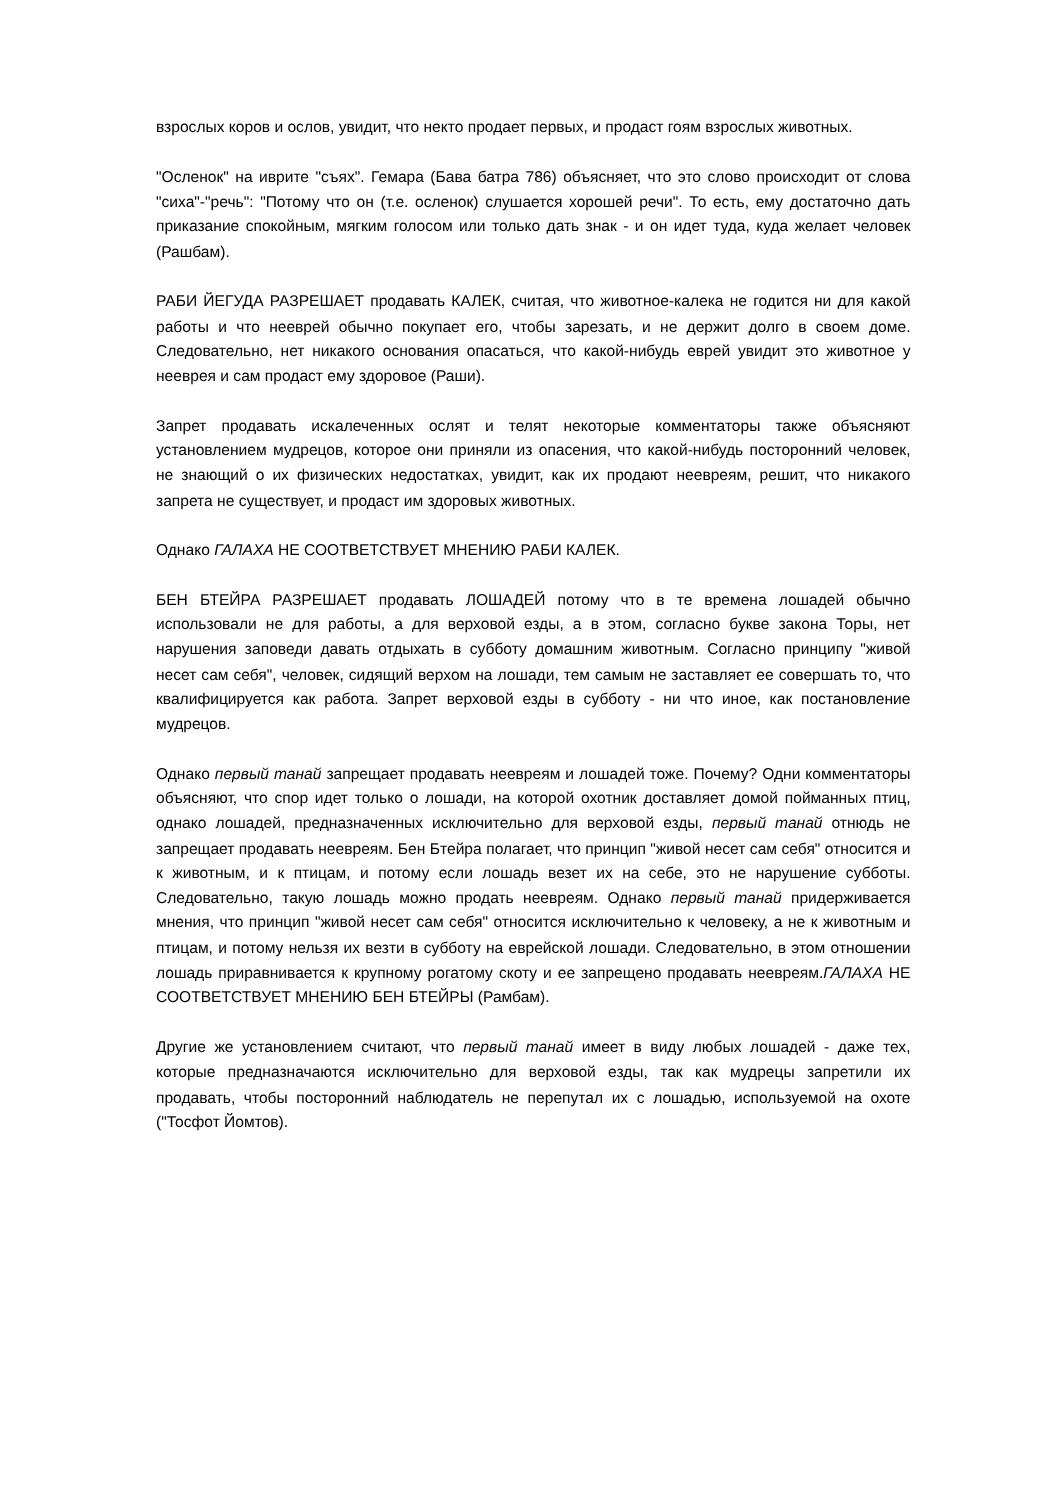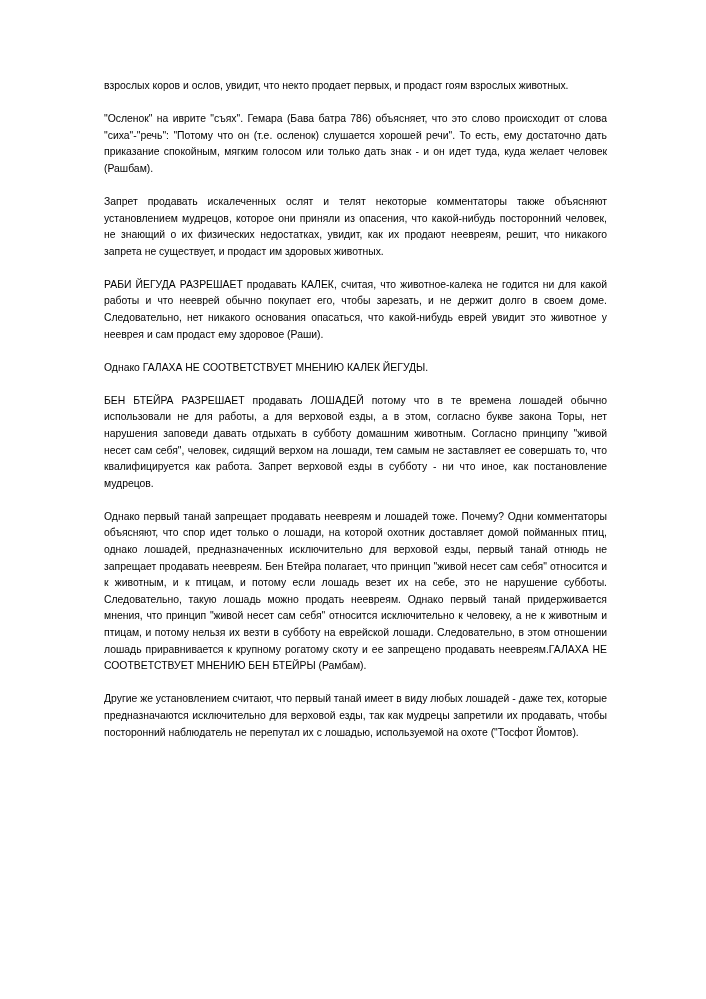--- a/index.html
+++ b/index.html
@@ -27,30 +27,31 @@
     text-justify: inter-word;
   }
   p.para {
     margin: 0 0 16.5px 0;
     text-align: justify;
   }
   p.para:last-child {
     margin-bottom: 0;
   }
   .it {
+    font-style: italic;
     margin-top: 10px;
   }
 </style>
 </head>
 <body>
 
 <div class="page">
   <div class="doc-body">
       <p class="para"><span>взрослых коров и ослов, увидит, что некто продает первых, и продаст гоям взрослых животных.</span></p>
       <p class="para"><span>"Осленок" на иврите "съях". Гемара (Бава батра 786) объясняет, что это слово происходит от слова "сиха"-"речь": "Потому что он (т.е. осленок) слушается хорошей речи". То есть, ему достаточно дать приказание спокойным, мягким голосом или только дать знак - и он идет туда, куда желает человек (Рашбам).</span></p>
+      <p class="para"><span>РАБИ ЙЕГУДА РАЗРЕШАЕТ продавать КАЛЕК, считая, что животное-калека не годится ни для какой работы и что нееврей обычно покупает его, чтобы зарезать, и не держит долго в своем доме. Следовательно, нет никакого основания опасаться, что какой-нибудь еврей увидит это животное у нееврея и сам продаст ему здоровое (Раши).</span></p>
       <p class="para"><span>Запрет продавать искалеченных ослят и телят некоторые комментаторы также объясняют установлением мудрецов, которое они приняли из опасения, что какой-нибудь посторонний человек, не знающий о их физических недостатках, увидит, как их продают неевреям, решит, что никакого запрета не существует, и продаст им здоровых животных.</span></p>
-      <p class="para"><span>РАБИ ЙЕГУДА РАЗРЕШАЕТ продавать КАЛЕК, считая, что животное-калека не годится ни для какой работы и что нееврей обычно покупает его, чтобы зарезать, и не держит долго в своем доме. Следовательно, нет никакого основания опасаться, что какой-нибудь еврей увидит это животное у нееврея и сам продаст ему здоровое (Раши).</span></p>
-      <p class="para"><span>Однако </span><span class="it">ГАЛАХА</span><span> НЕ СООТВЕТСТВУЕТ МНЕНИЮ КАЛЕК ЙЕГУДЫ.</span></p>
+      <p class="para"><span>Однако </span><span class="it">ГАЛАХА</span><span> НЕ СООТВЕТСТВУЕТ МНЕНИЮ РАБИ КАЛЕК.</span></p>
       <p class="para"><span>БЕН БТЕЙРА РАЗРЕШАЕТ продавать ЛОШАДЕЙ потому что в те времена лошадей обычно использовали не для работы, а для верховой езды, а в этом, согласно букве закона Торы, нет нарушения заповеди давать отдыхать в субботу домашним животным. Согласно принципу "живой несет сам себя", человек, сидящий верхом на лошади, тем самым не заставляет ее совершать то, что квалифицируется как работа. Запрет верховой езды в субботу - ни что иное, как постановление мудрецов.</span></p>
       <p class="para"><span>Однако </span><span class="it">первый танай</span><span> запрещает продавать неевреям и лошадей тоже. Почему? Одни комментаторы объясняют, что спор идет только о лошади, на которой охотник доставляет домой пойманных птиц, однако лошадей, предназначенных исключительно для верховой езды, </span><span class="it">первый танай</span><span> отнюдь не запрещает продавать неевреям. Бен Бтейра полагает, что принцип "живой несет сам себя" относится и к животным, и к птицам, и потому если лошадь везет их на себе, это не нарушение субботы. Следовательно, такую лошадь можно продать неевреям. Однако </span><span class="it">первый танай</span><span> придерживается мнения, что принцип "живой несет сам себя" относится исключительно к человеку, а не к животным и птицам, и потому нельзя их везти в субботу на еврейской лошади. Следовательно, в этом отношении лошадь приравнивается к крупному рогатому скоту и ее запрещено продавать неевреям.</span><span class="it">ГАЛАХА</span><span> НЕ СООТВЕТСТВУЕТ МНЕНИЮ БЕН БТЕЙРЫ (Рамбам).</span></p>
       <p class="para"><span>Другие же установлением считают, что </span><span class="it">первый танай</span><span> имеет в виду любых лошадей - даже тех, которые предназначаются исключительно для верховой езды, так как мудрецы запретили их продавать, чтобы посторонний наблюдатель не перепутал их с лошадью, используемой на охоте ("Тосфот Йомтов).</span></p>
     </div>
 </div>
 
 </body></html>

